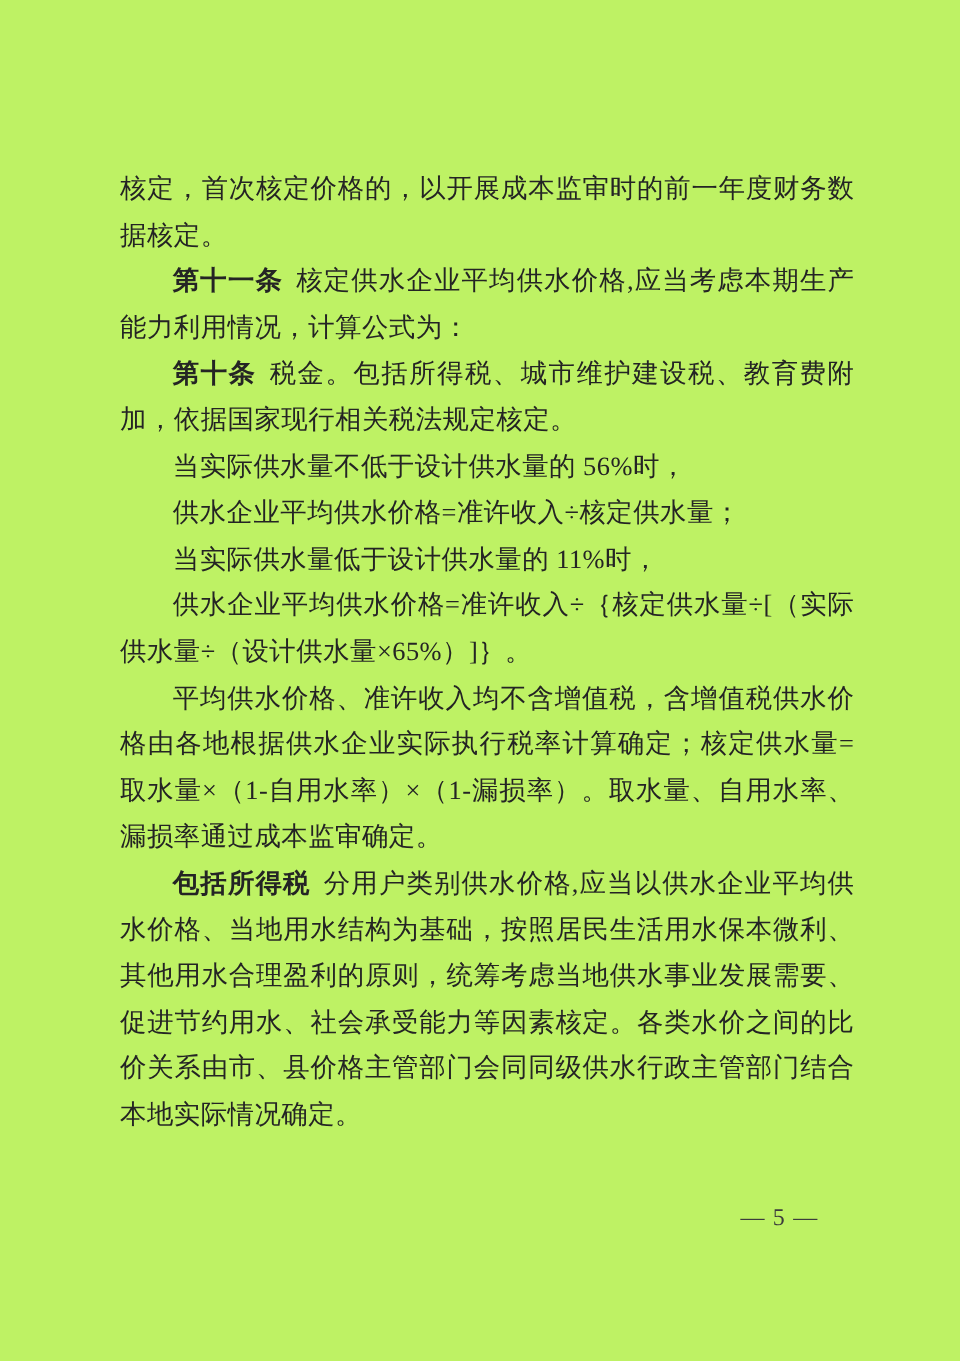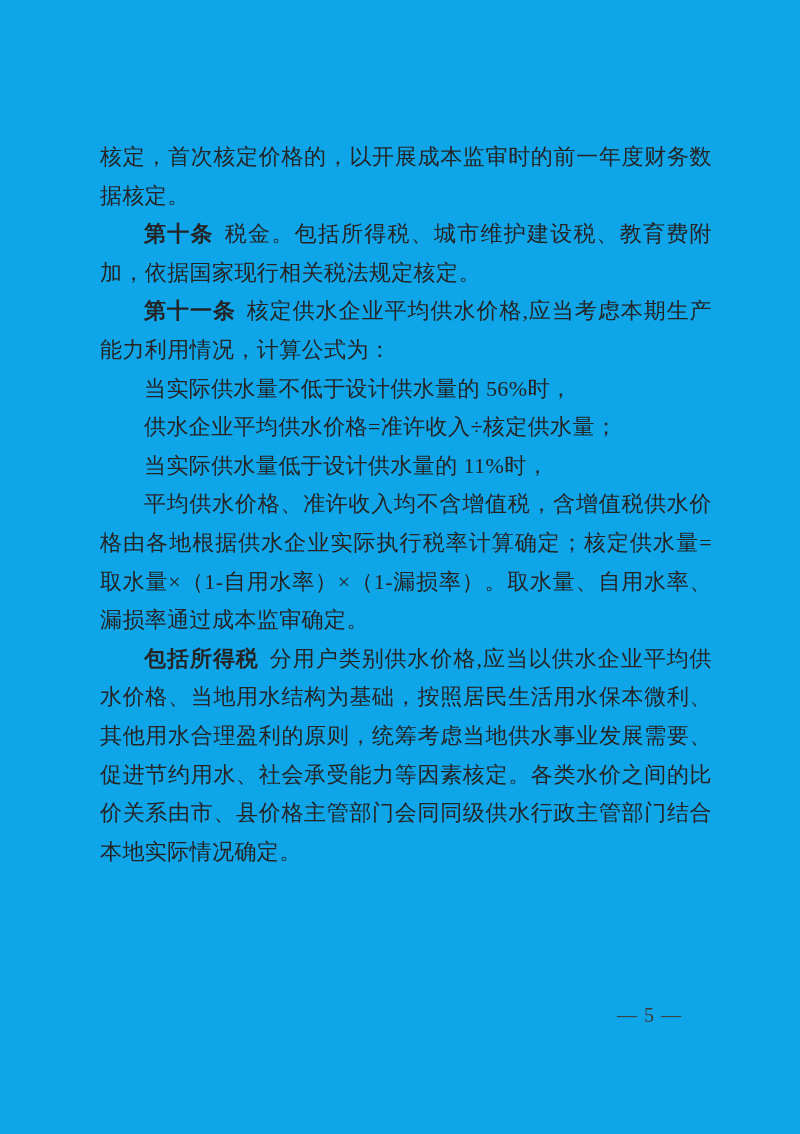--- a/index.html
+++ b/index.html
@@ -5,21 +5,21 @@
   html, body {
     margin: 0;
     padding: 0;
     background: #ffffff;
   }
   .page {
     position: relative;
     width: 800px;
     height: 1134px;
     margin: 0 auto;
-    background: #0ea5e9;
+    background: #bef264;
     overflow: hidden;
     font-family: "Liberation Serif", "DejaVu Serif", serif;
     color: #242424;
   }
   .content {
     position: absolute;
     top: 138px;
     left: 100px;
     width: 612px;
   }
@@ -49,22 +49,23 @@
     letter-spacing: 1px;
     color: #3c3c3c;
   }
 </style>
 </head>
 <body>
 
 <div class="page">
   <div class="content">
     <p><span class="lead"></span><span>核定，首次核定价格的，以开展成本监审时的前一年度财务数据核定。</span></p>
+    <p class="indent"><span class="lead">第十一条</span><span>核定供水企业平均供水价格,应当考虑本期生产能力利用情况，计算公式为：</span></p>
     <p class="indent"><span class="lead">第十条</span><span>税金。包括所得税、城市维护建设税、教育费附加，依据国家现行相关税法规定核定。</span></p>
-    <p class="indent"><span class="lead">第十一条</span><span>核定供水企业平均供水价格,应当考虑本期生产能力利用情况，计算公式为：</span></p>
     <p class="indent"><span class="lead"></span><span>当实际供水量不低于设计供水量的 56%时，</span></p>
     <p class="indent"><span class="lead"></span><span>供水企业平均供水价格=准许收入÷核定供水量；</span></p>
     <p class="indent"><span class="lead"></span><span>当实际供水量低于设计供水量的 11%时，</span></p>
+    <p class="indent"><span class="lead"></span><span>供水企业平均供水价格=准许收入÷｛核定供水量÷[（实际供水量÷（设计供水量×65%）]｝。</span></p>
     <p class="indent"><span class="lead"></span><span>平均供水价格、准许收入均不含增值税，含增值税供水价格由各地根据供水企业实际执行税率计算确定；核定供水量=取水量×（1-自用水率）×（1-漏损率）。取水量、自用水率、漏损率通过成本监审确定。</span></p>
     <p class="indent"><span class="lead">包括所得税</span><span>分用户类别供水价格,应当以供水企业平均供水价格、当地用水结构为基础，按照居民生活用水保本微利、其他用水合理盈利的原则，统筹考虑当地供水事业发展需要、促进节约用水、社会承受能力等因素核定。各类水价之间的比价关系由市、县价格主管部门会同同级供水行政主管部门结合本地实际情况确定。</span></p>
   </div>
   <div class="folio">— 5 —</div>
 </div>
 
 </body></html>

